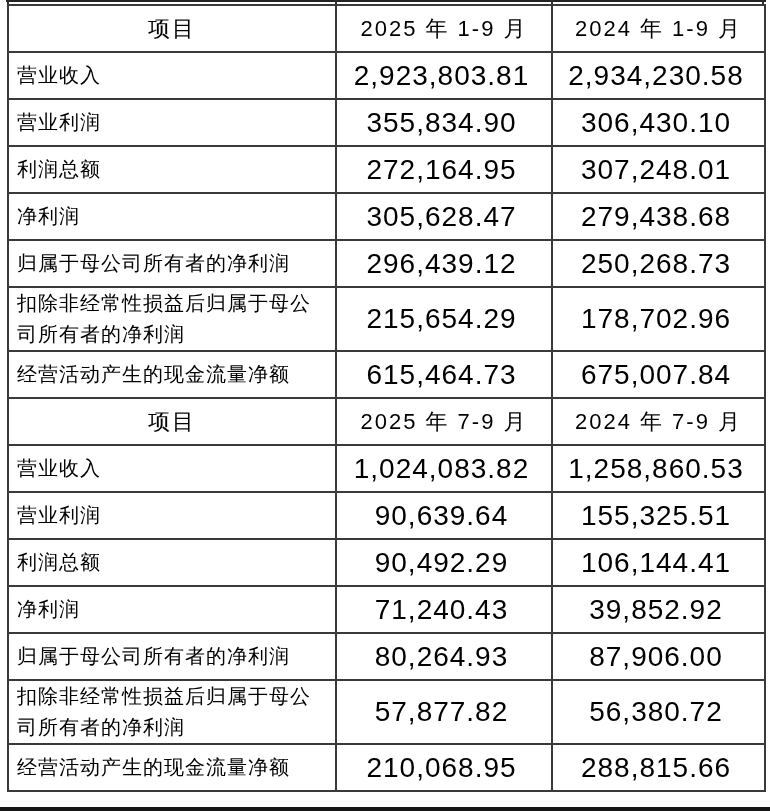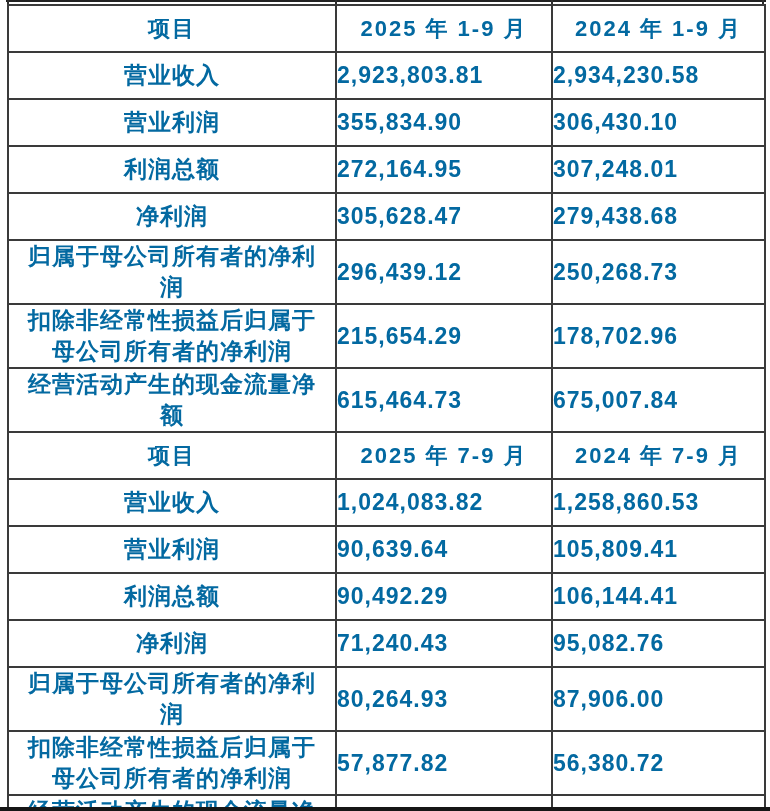--- a/index.html
+++ b/index.html
@@ -44,37 +44,36 @@
     position: absolute;
     left: 7px;
     top: 4px;
     width: 757px;
     border-collapse: collapse;
     table-layout: fixed;
   }
   .fin-table td {
     border: 2px solid #3a3a3a;
     vertical-align: middle;
-    font-weight: bold;
-    color: #0369a1;
+    font-weight: normal;
+    color: #000000;
     overflow: hidden;
   }
   tr.data-row    { height: 47px; }
   tr.data-row.tall { height: 58px; }
   tr.header-row  { height: 47px; }
   .label-cell {
-    text-align: center;
-    font-size: 23px;
+    font-size: 20px;
     letter-spacing: 1px;
     line-height: 31px;
     padding: 0 8px;
   }
   .num-cell {
-    text-align: left;
-    font-size: 23px;
+    text-align: center;
+    font-size: 28px;
     letter-spacing: 1px;
     padding: 0 5px 0 0;
     margin-left: 32px;
   }
   .header-cell {
     text-align: center;
     font-size: 22px;
     letter-spacing: 2px;
     padding: 0 4px;
   }
@@ -143,31 +142,31 @@
           <td class="header-cell">2024 年 7-9 月</td>
         </tr>
         <tr class="data-row">
           <td class="label-cell">营业收入</td>
           <td class="num-cell">1,024,083.82</td>
           <td class="num-cell">1,258,860.53</td>
         </tr>
         <tr class="data-row">
           <td class="label-cell">营业利润</td>
           <td class="num-cell">90,639.64</td>
-          <td class="num-cell">105,809.41</td>
+          <td class="num-cell">155,325.51</td>
         </tr>
         <tr class="data-row">
           <td class="label-cell">利润总额</td>
           <td class="num-cell">90,492.29</td>
           <td class="num-cell">106,144.41</td>
         </tr>
         <tr class="data-row">
           <td class="label-cell">净利润</td>
           <td class="num-cell">71,240.43</td>
-          <td class="num-cell">95,082.76</td>
+          <td class="num-cell">39,852.92</td>
         </tr>
         <tr class="data-row">
           <td class="label-cell">归属于母公司所有者的净利润</td>
           <td class="num-cell">80,264.93</td>
           <td class="num-cell">87,906.00</td>
         </tr>
         <tr class="data-row tall">
           <td class="label-cell">扣除非经常性损益后归属于母公司所有者的净利润</td>
           <td class="num-cell">57,877.82</td>
           <td class="num-cell">56,380.72</td>

